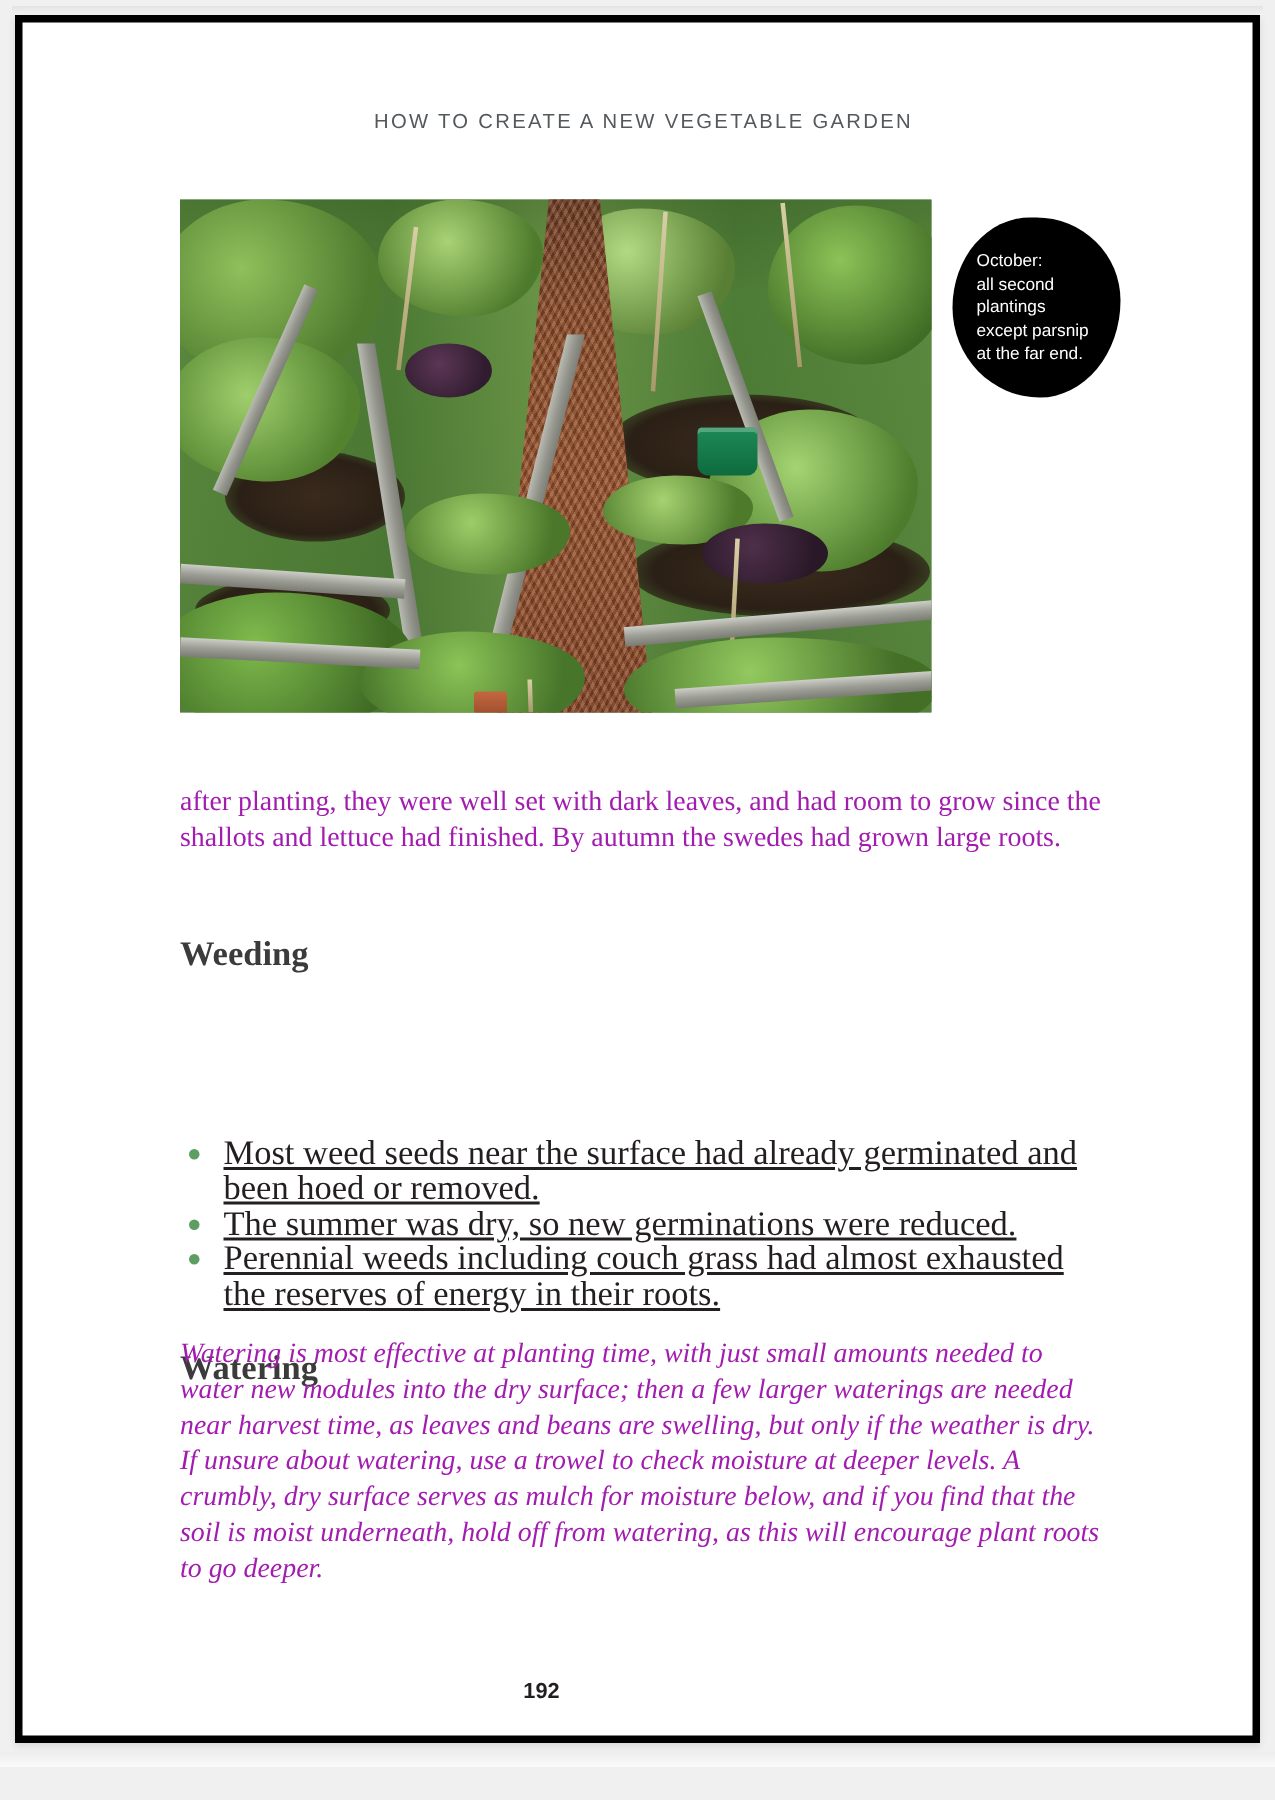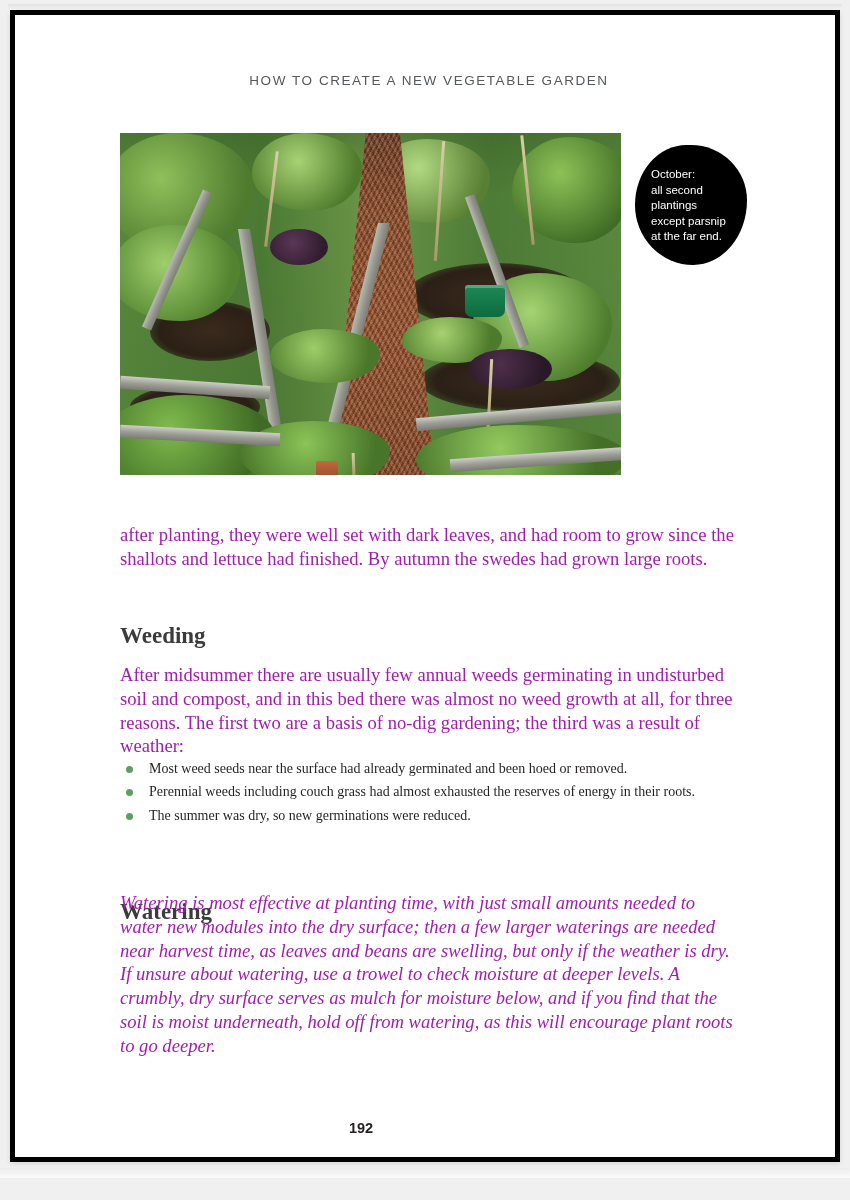--- a/index.html
+++ b/index.html
@@ -241,24 +241,25 @@
     font-family: "Liberation Serif", serif;
   }
   ul.bullets {
     margin: 0;
     padding: 0;
     list-style: none;
   }
   ul.bullets li {
     position: relative;
     padding-left: 29px;
-    font-size: 14px;
+    font-size: 23px;
     line-height: 23.4px;
     color: #231f20;
     margin-bottom: 0px;
+    text-decoration: underline;
   }
   ul.bullets li .dot {
     position: absolute;
     left: 6px;
     top: 9px;
     width: 7px;
     height: 7px;
     border-radius: 50%;
     background: #5d9e63;
   }
@@ -343,34 +344,33 @@
       <div class="caption-bubble">October:
 all second
 plantings
 except parsnip
 at the far end.</div>
 
       <p class="body col" id="para-intro">after planting, they were well set with dark leaves, and had room to grow since the shallots and lettuce had finished. By autumn the swedes had grown large roots.</p>
 
       <h2 class="sec col" id="head-weeding">Weeding</h2>
 
-      <p class="body col" id="para-weeding">After midsummer there are usually few annual weeds germinating in undisturbed soil and compost, and in this bed there was almost no weed growth at all, for three reasons. The first two are a basis of no-dig gardening; the third was a result of weather:</p>
 
       <ul class="bullets col" id="list-weeding">
         <li>
           <span class="dot"></span>
           <span>Most weed seeds near the surface had already germinated and been hoed or removed.</span>
         </li>
         <li>
           <span class="dot"></span>
-          <span>Perennial weeds including couch grass had almost exhausted the reserves of energy in their roots.</span>
+          <span>The summer was dry, so new germinations were reduced.</span>
         </li>
         <li>
           <span class="dot"></span>
-          <span>The summer was dry, so new germinations were reduced.</span>
+          <span>Perennial weeds including couch grass had almost exhausted the reserves of energy in their roots.</span>
         </li>
       </ul>
 
       <h2 class="sec col" id="head-water">Watering</h2>
 
       <p class="body col" id="para-water">Watering is most effective at planting time, with just small amounts needed to water new modules into the dry surface; then a few larger waterings are needed near harvest time, as leaves and beans are swelling, but only if the weather is dry. If unsure about watering, use a trowel to check moisture at deeper levels. A crumbly, dry surface serves as mulch for moisture below, and if you find that the soil is moist underneath, hold off from watering, as this will encourage plant roots to go deeper.</p>
 
       <div class="folio">192</div>
 
     </div>

